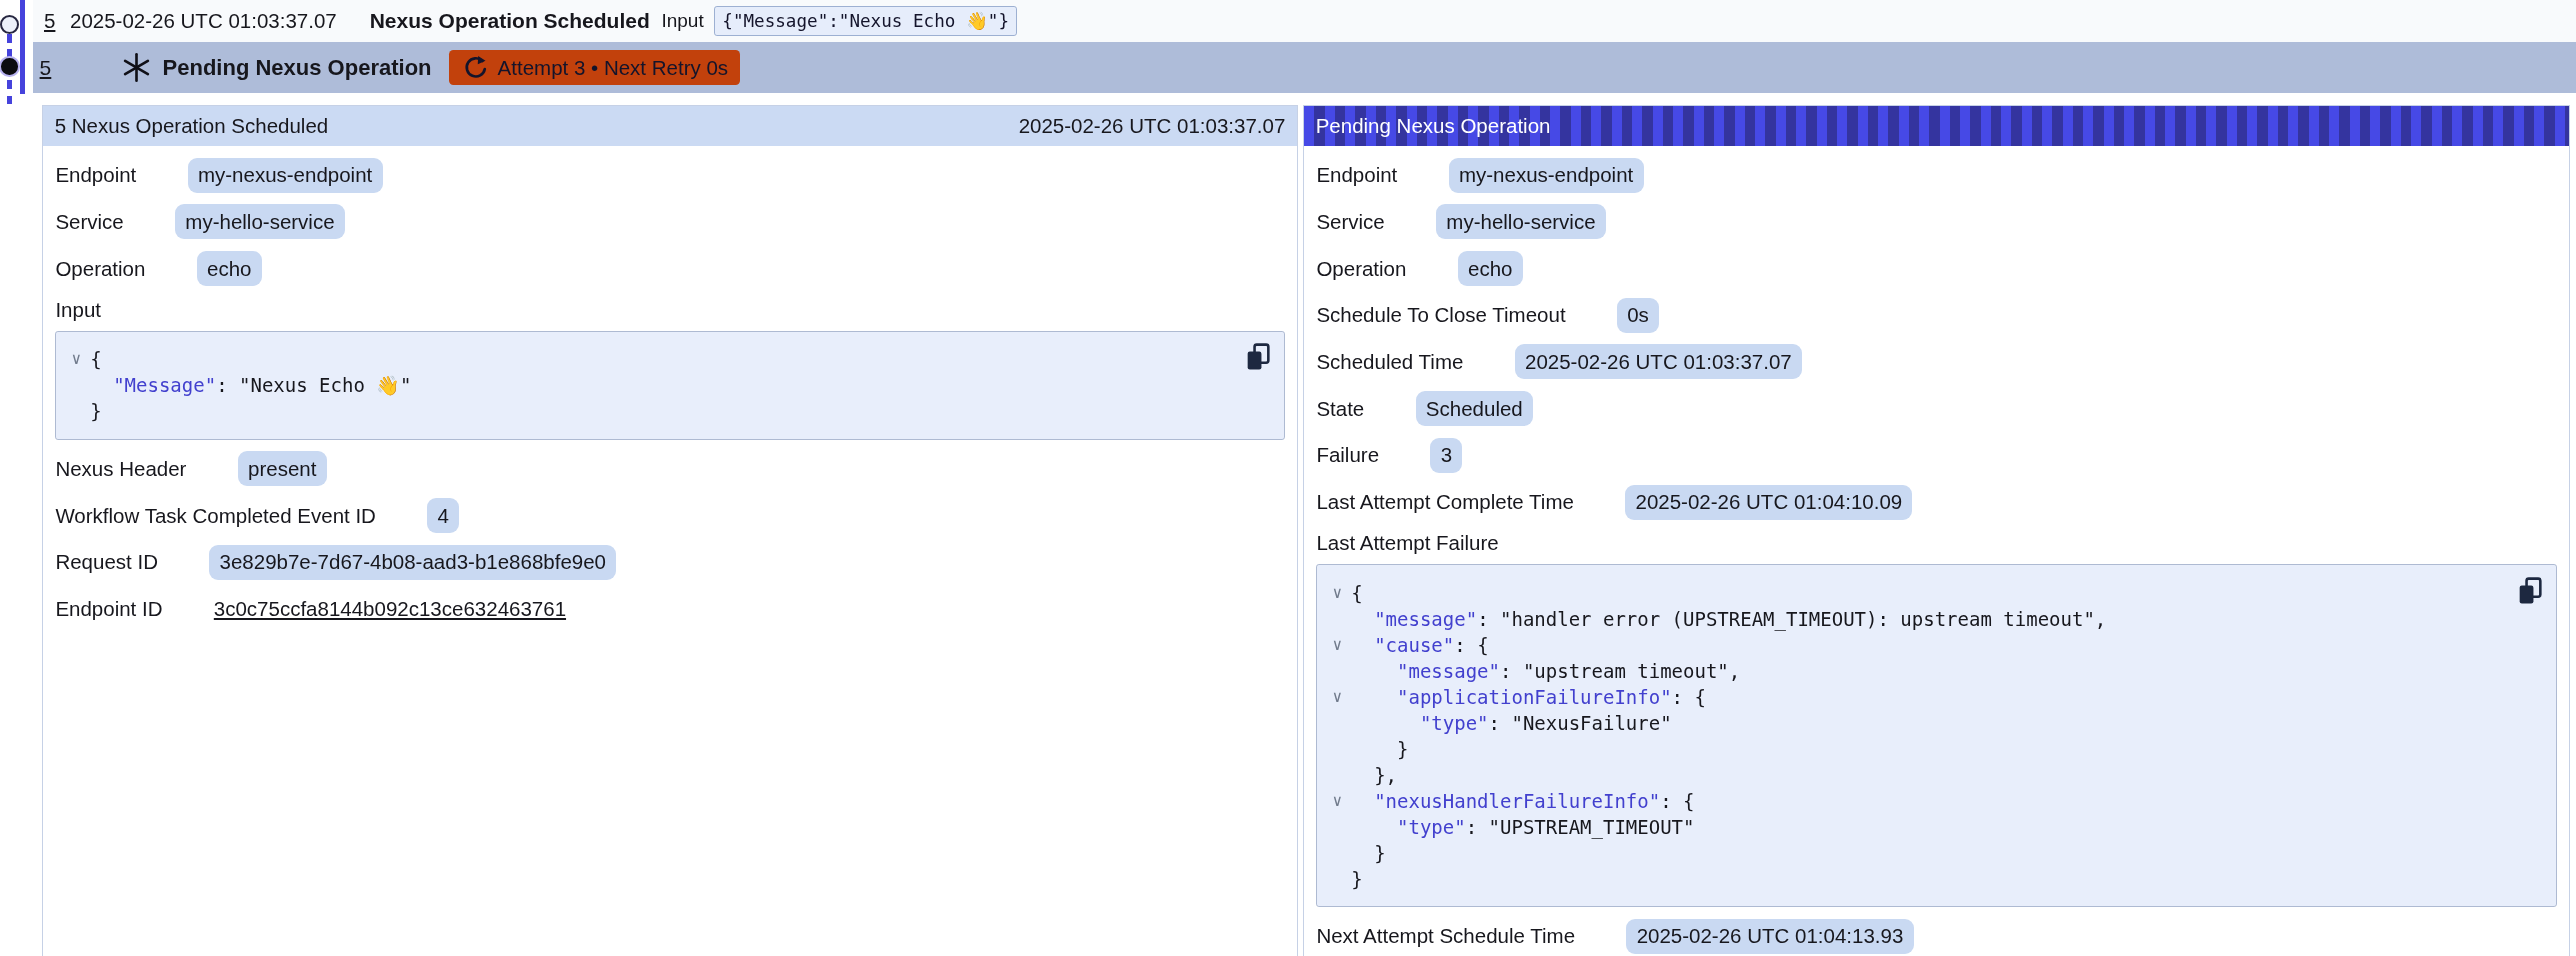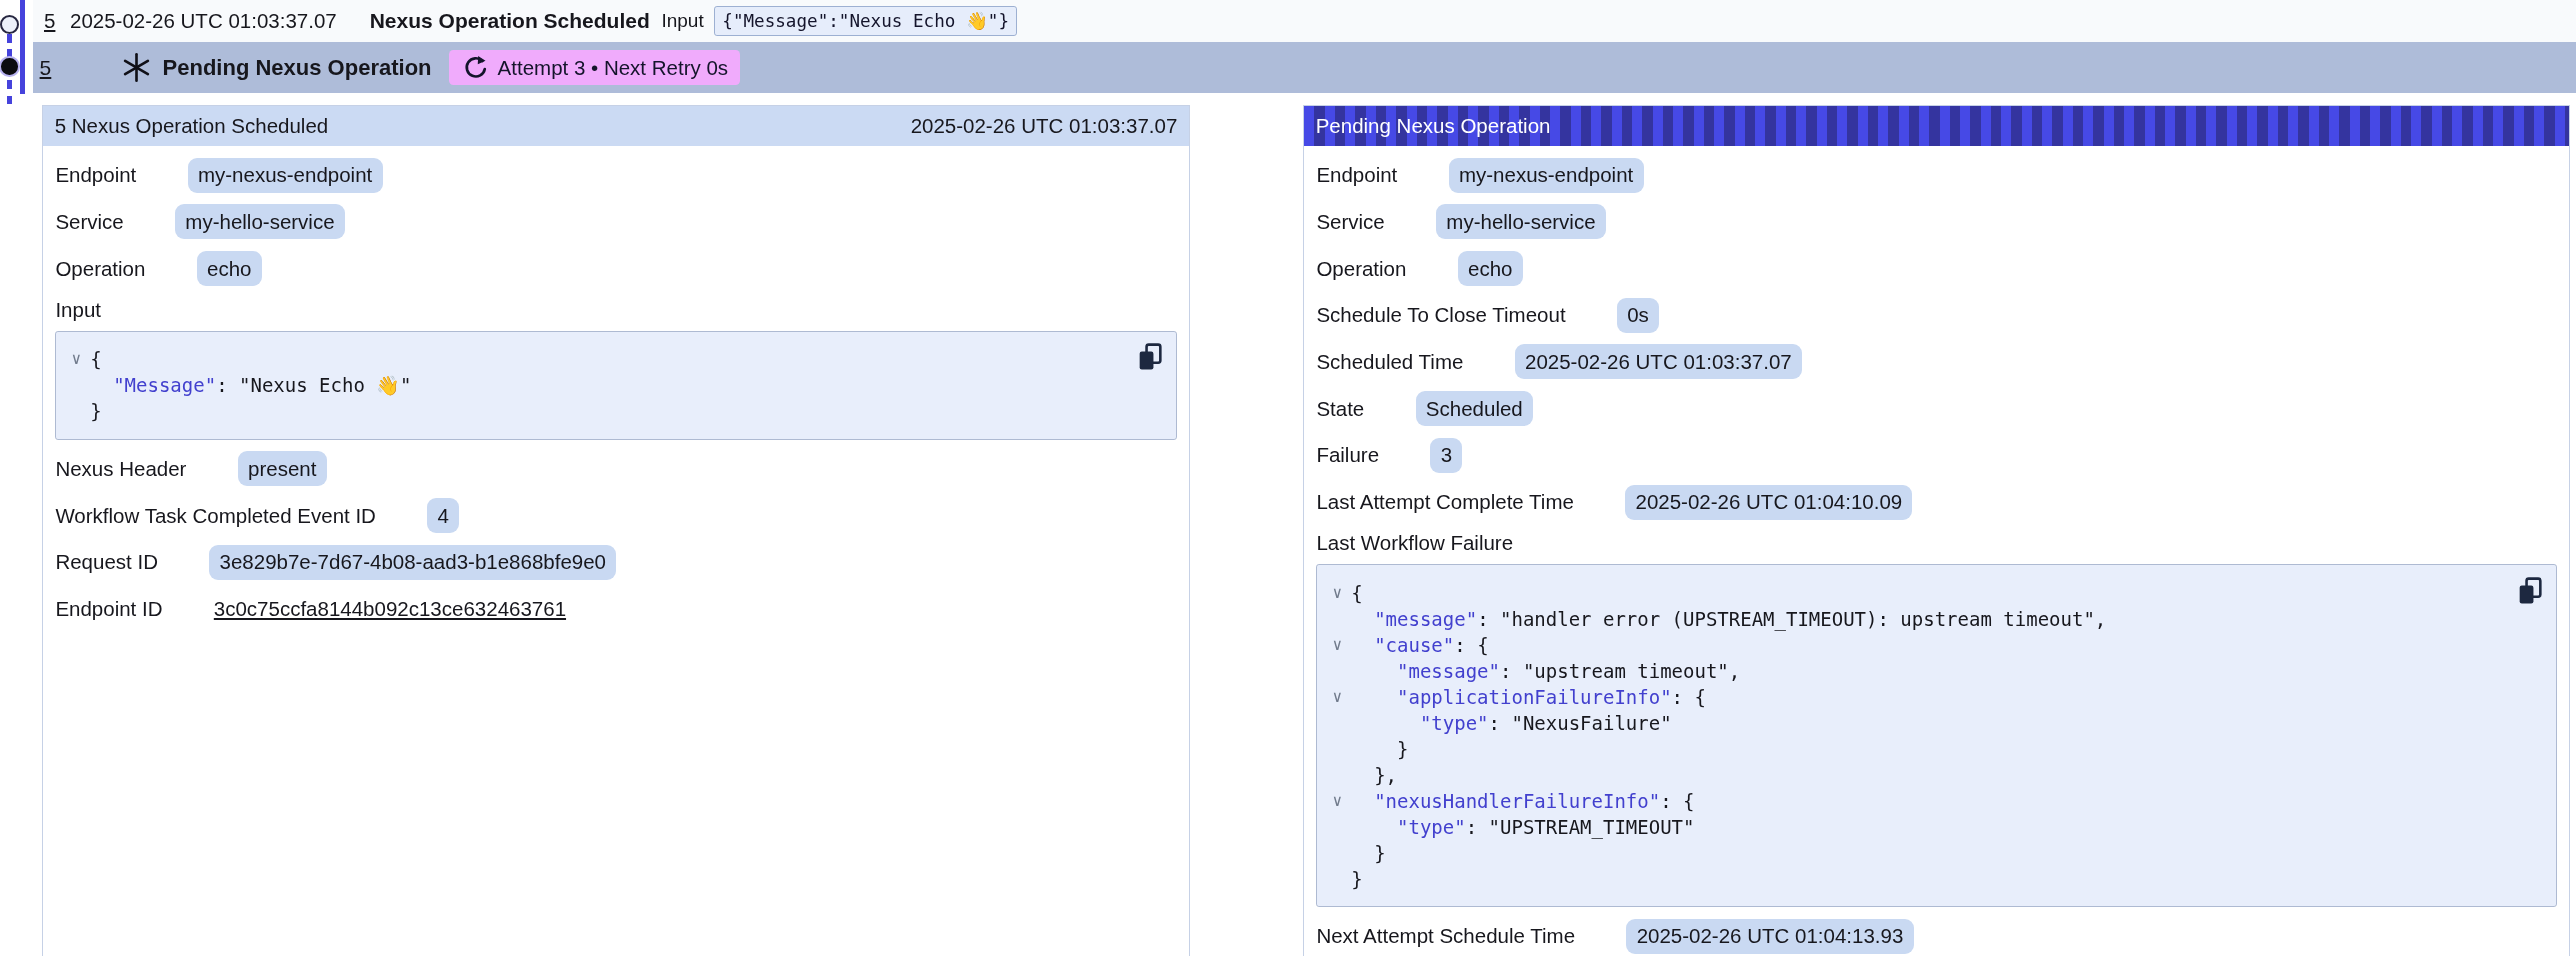--- a/index.html
+++ b/index.html
@@ -27,28 +27,28 @@
   .event-id { text-decoration:underline; color:#17171d; cursor:pointer; }
   .row1 .event-id { margin-left:11px; }
   .row1 .event-time { margin-left:14.6px; }
   .row1 .event-title { margin-left:33px; font-weight:700; font-size:21px; }
   .row1 .input-label { margin-left:11.7px; font-size:19px; }
   .row1 .input-chip  { margin-left:10.3px; font-size:17.6px; background:#e6edfb;
                        border:1.5px solid #9db0d2; border-radius:2.9px; padding:3.7px 7.3px; color:#14142b; }
   .row2 .event-id { margin-left:6.6px; }
   .pending-icon { margin-left:70px; width:31px; height:31px; display:inline-flex; }
   .row2 .pending-title { margin-left:10.3px; font-weight:700; font-size:22px; }
-  .retry-badge { margin-left:17.6px; background:#f0abfc; border-radius:4.4px; height:35px;
+  .retry-badge { margin-left:17.6px; background:#c2410c; border-radius:4.4px; height:35px;
                  display:inline-flex; align-items:center; gap:8.8px; padding:0 11.7px; font-size:20.5px; color:#14142b; }
   .retry-icon { width:28px; height:28px; display:inline-flex; }
 
   
   .panel { position:absolute; top:105px; bottom:0; background:#ffffff;
            border:1.5px solid #c6d1e6; border-bottom:none; }
-  .panel-left  { left:42px;   width:1148px; }
+  .panel-left  { left:42px;   width:1256px; }
   .panel-right { left:1303px; width:1267px; }
   .panel-header { height:40px; display:flex; align-items:center; justify-content:space-between;
                   padding:0 11.7px; font-size:20.5px; }
   .ph-left  { background:#cbdaf3; }
   .ph-right { background:repeating-linear-gradient(90deg,#4649e6 0 10.3px,#34349f 10.3px 20.5px);
               color:#ffffff; font-weight:500; }
   .panel-body { padding:11.7px 11.7px 0 12.4px; }
 
   .field { display:flex; align-items:center; height:35px; margin-bottom:11.7px; font-size:20.5px;gap:41px; }
   .field-label { margin-right:10.3px; white-space:nowrap; }
@@ -201,21 +201,21 @@
     </div>
     <div class="field">
       <span class="field-label">Failure</span>
       <span class="badge">3</span>
     </div>
     <div class="field">
       <span class="field-label">Last Attempt Complete Time</span>
       <span class="badge">2025-02-26 UTC 01:04:10.09</span>
     </div>
 
-    <div class="section-label">Last Workflow Failure</div>
+    <div class="section-label">Last Attempt Failure</div>
     <div class="code-block">
       <button class="copy-btn">
         <svg viewBox="0 0 32 36" width="28" height="31">
           <rect x="12" y="3" width="16" height="21" rx="2.5" fill="none" stroke="#1d2840" stroke-width="3"></rect>
           <rect x="4" y="11" width="16" height="21" rx="2.5" fill="#1d2840"></rect>
         </svg>
       </button>
       <div class="json-lines">
           <div class="json-line">
             <span class="json-gutter">∨</span>

